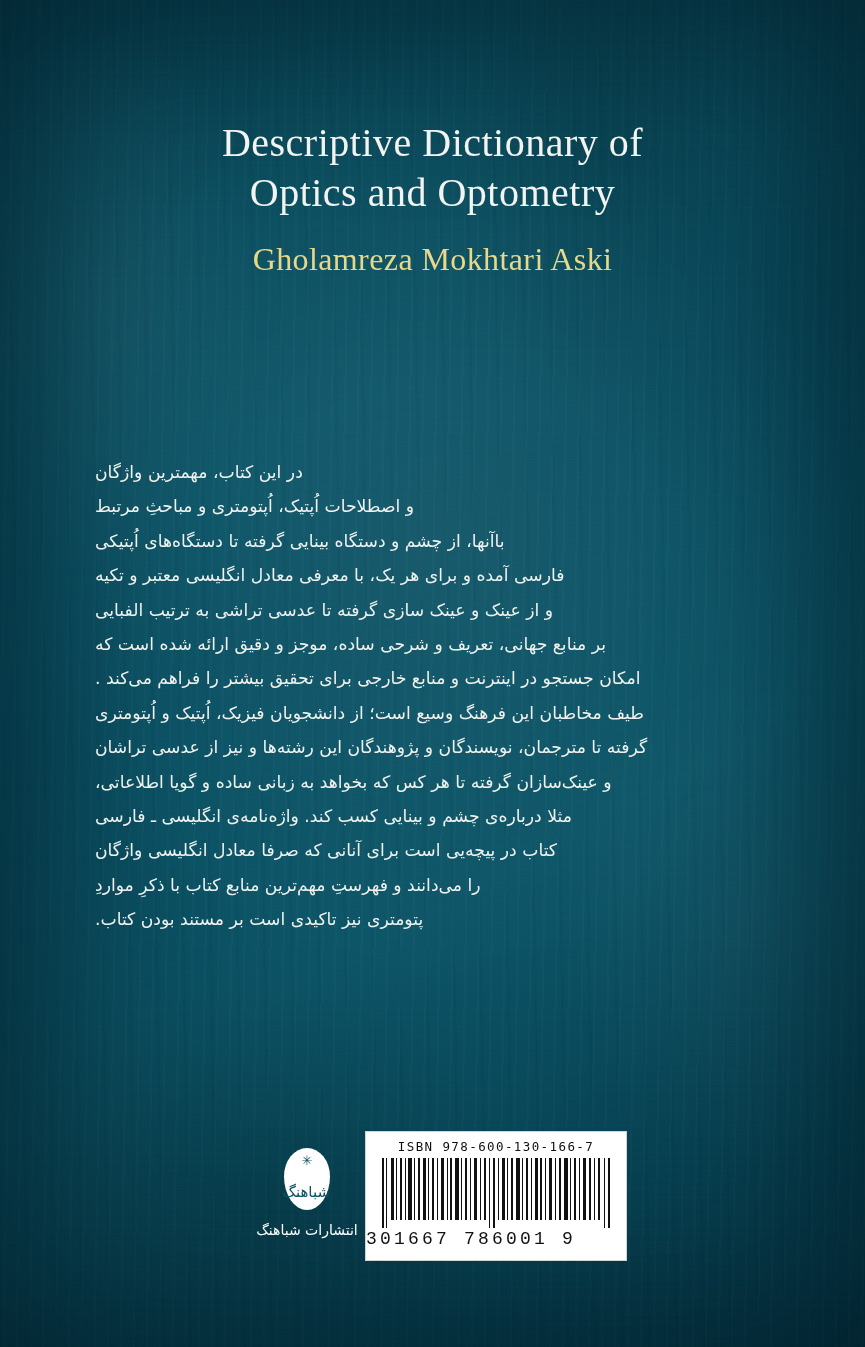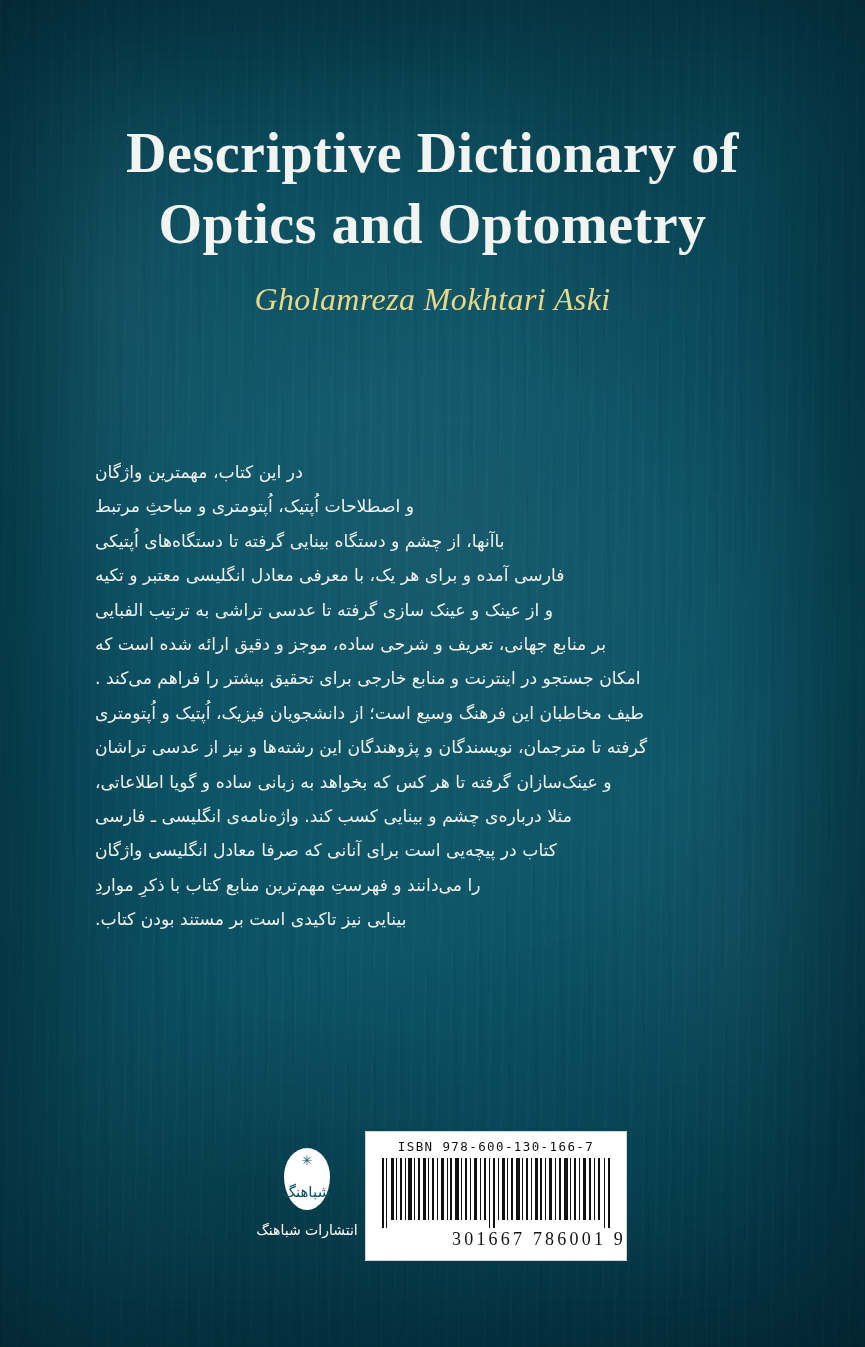--- a/index.html
+++ b/index.html
@@ -51,30 +51,29 @@
   .title-block {
     position: absolute;
     top: 118px;
     left: 0;
     right: 0;
     text-align: center;
     direction: ltr;
   }
   .title-line {
     font-family: "Liberation Serif", serif;
-    font-size: 56px;
+    font-size: 40px;
     line-height: 1.26;
     color: #f2f4f1;
     letter-spacing: 0.5px;
-    font-weight: 700;
+    font-weight: 400;
   }
   .author {
     margin-top: 22px;
     font-family: "Liberation Serif", serif;
-    font-style: italic;
     font-size: 32px;
     color: #e8d98a;
     letter-spacing: 0.4px;
   }
 
   .blurb {
     position: absolute;
     top: 455px;
     left: 95px;
     right: 95px;
@@ -124,22 +123,22 @@
     letter-spacing: 1.4px;
     margin-top: 7px;
   }
   .bars {
     margin: 4px auto 0 auto;
     width: 232px;
     height: 70px;
     display: block;
   }
   .ean-text {
-    text-align: right;
-    font-family: Liberation Serif, serif;
+    text-align: left;
+    font-family: Liberation Mono, monospace;
     font-size: 18px;
     color: #111;
     letter-spacing: 3.2px;
     margin-top: 1px;
   }
 
   .publisher {
     position: absolute;
     left: 232px;
     top: 1148px;
@@ -202,21 +201,21 @@
     <p>فارسی آمده و برای هر یک، با معرفی معادل انگلیسی معتبر و تکیه</p>
     <p>و از عینک و عینک سازی گرفته تا عدسی تراشی به ترتیب الفبایی</p>
     <p>بر منابع جهانی، تعریف و شرحی ساده، موجز و دقیق ارائه شده است که</p>
     <p>امکان جستجو در اینترنت و منابع خارجی برای تحقیق بیشتر را فراهم می‌کند .</p>
     <p>طیف مخاطبان این فرهنگ وسیع است؛ از دانشجویان فیزیک، اُپتیک و اُپتومتری</p>
     <p>گرفته تا مترجمان، نویسندگان و پژوهندگان این رشته‌ها و نیز از عدسی تراشان</p>
     <p>و عینک‌سازان گرفته تا هر کس که بخواهد به زبانی ساده و گویا اطلاعاتی،</p>
     <p>مثلا درباره‌ی چشم و بینایی کسب کند. واژه‌نامه‌ی انگلیسی ـ فارسی</p>
     <p>کتاب در پیچه‌یی است برای آنانی که صرفا معادل انگلیسی واژگان</p>
     <p>را می‌دانند و فهرستِ مهم‌ترین منابع کتاب با ذکرِ مواردِ</p>
-    <p>بینایی نیز تاکیدی است بر مستند بودن کتاب.</p>
+    <p>پتومتری نیز تاکیدی است بر مستند بودن کتاب.</p>
   </div>
 
 
   <div class="barcode-box">
     <div class="isbn-text">ISBN 978-600-130-166-7</div>
     <svg class="bars" viewBox="0 0 232 70" preserveAspectRatio="none">
       <g fill="#111">
         <rect x="2" y="0" width="2" height="70"></rect>
         <rect x="6" y="0" width="1" height="70"></rect>
         <rect x="11" y="0" width="3" height="62"></rect>

